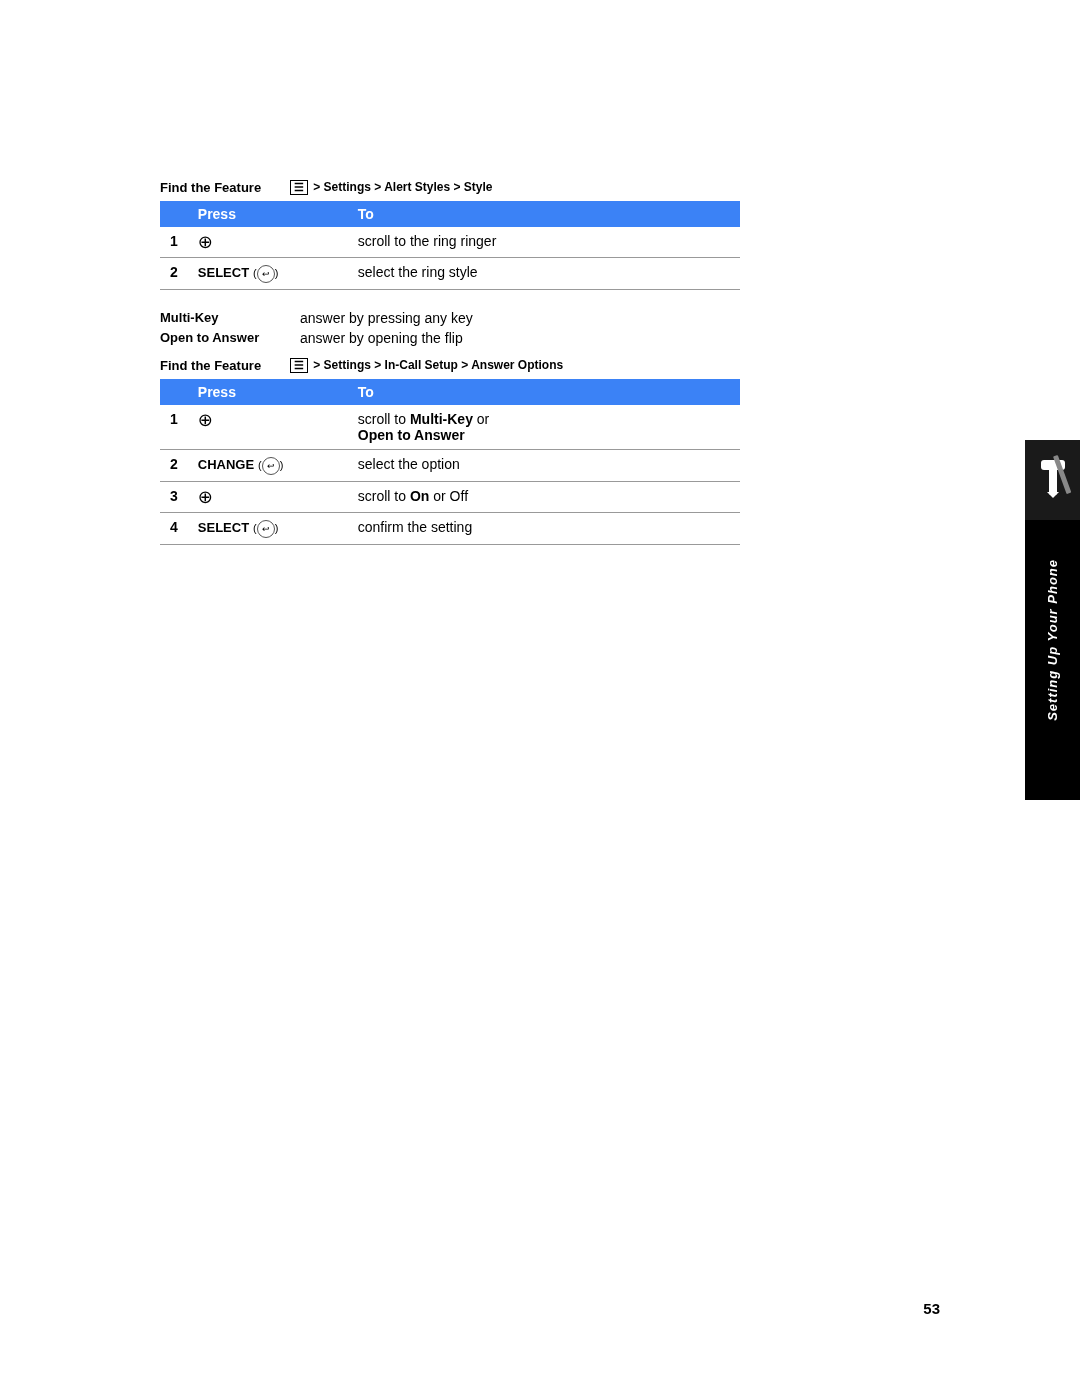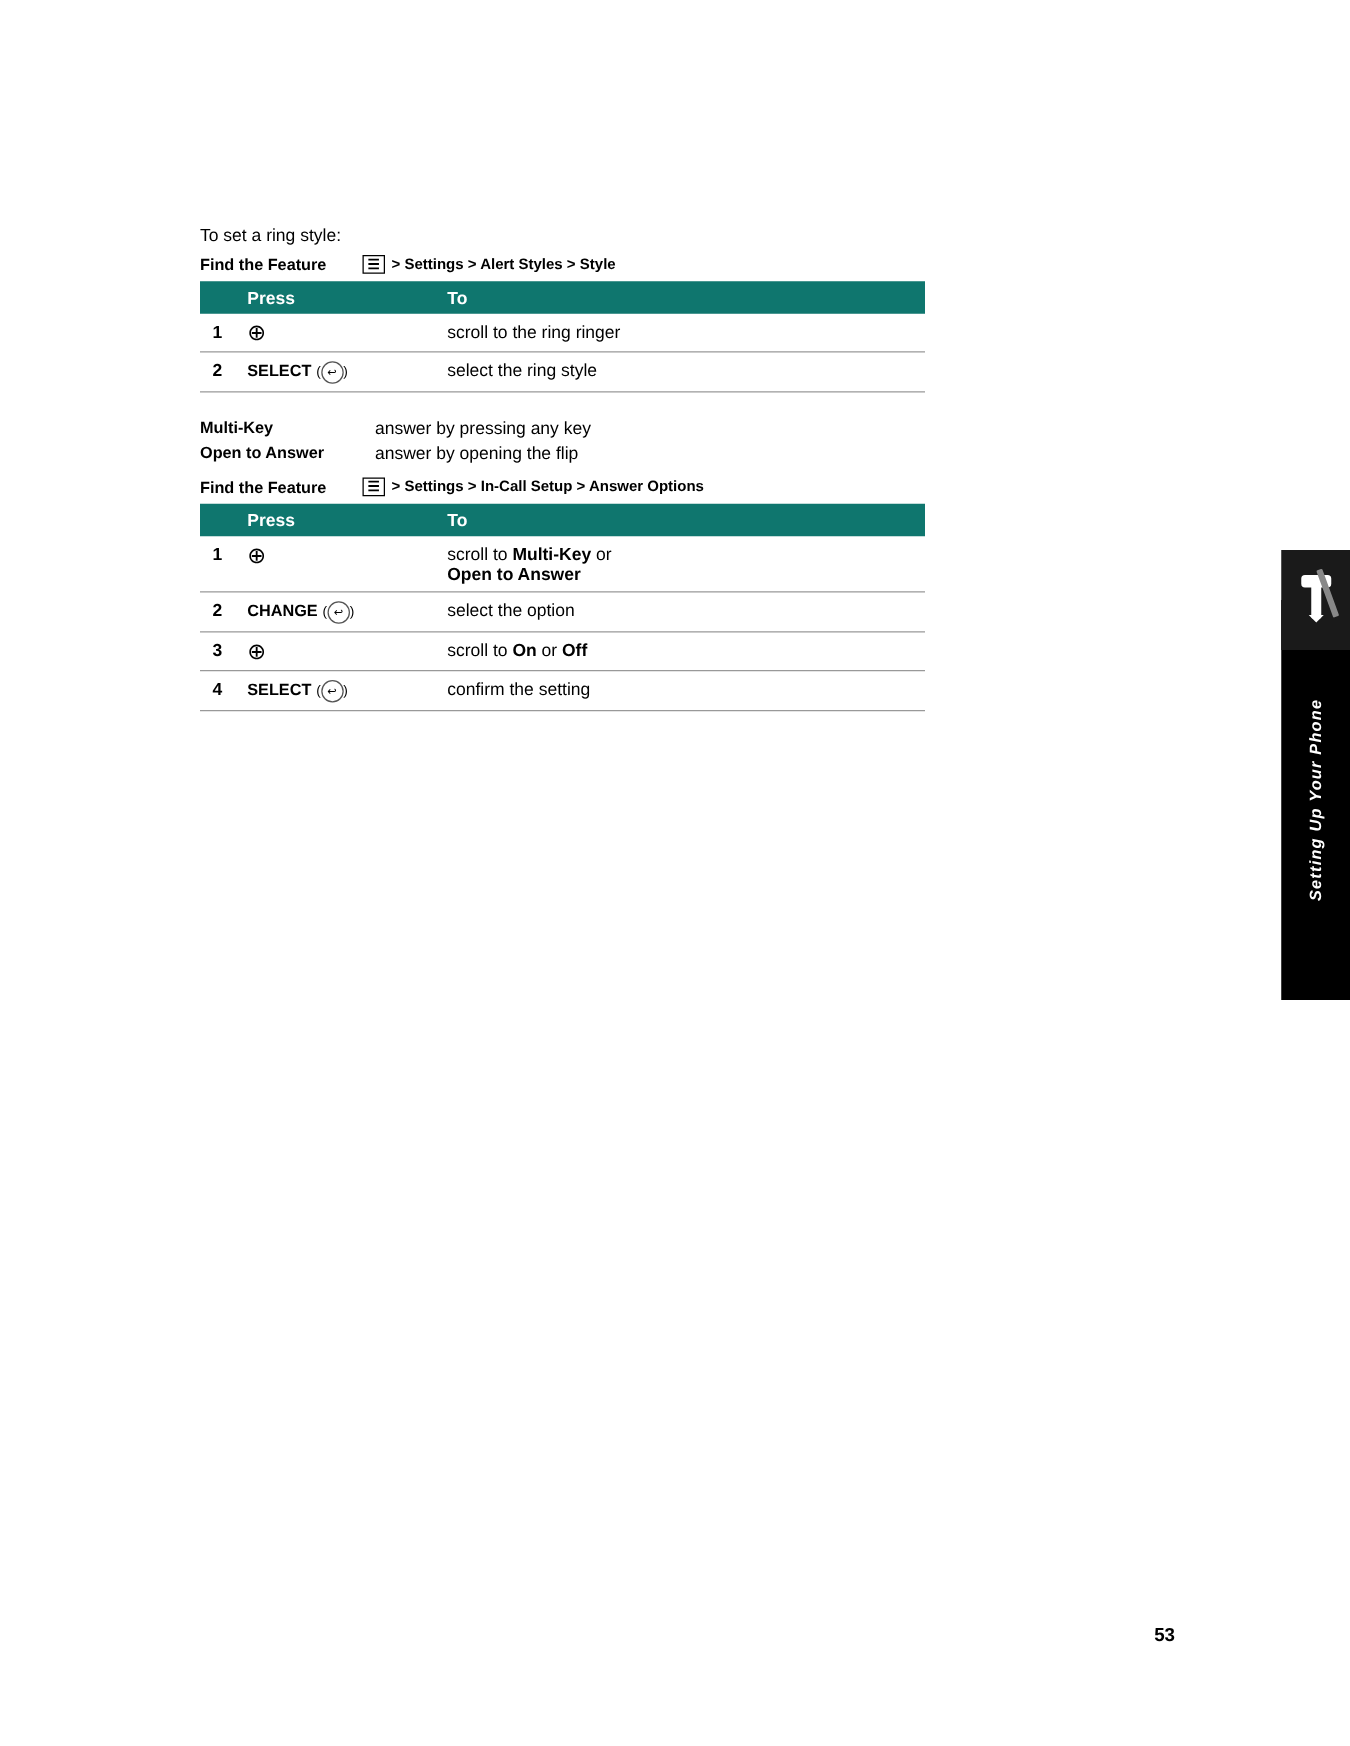--- a/index.html
+++ b/index.html
@@ -43,21 +43,21 @@
     }
 
     table.steps-table {
       width: 100%;
       border-collapse: collapse;
       margin-bottom: 20px;
       font-size: 14px;
     }
 
     table.steps-table thead tr {
-      background: #0f766e;
+      background: #3b82f6;
       color: #ffffff;
     }
 
     table.steps-table thead th {
       padding: 5px 10px;
       text-align: left;
       font-size: 14px;
       font-weight: bold;
     }
 
@@ -192,21 +192,20 @@
 
         <rect x="8" y="-22" width="5" height="40" rx="1" fill="#888" transform="rotate(-20)"></rect>
       </g>
     </svg>
   </div>
   <span class="sidebar-tab-text">Setting Up Your Phone</span>
 </div>
 
 <div class="page-content">
 
-  <p class="intro-text">To set a ring style:</p>
 
   <div class="find-feature-row">
     <span class="find-feature-label">Find the Feature</span>
     <span class="find-feature-path">
       <span style="display:inline-block; border:1px solid #000; padding:0 3px; font-size:11px; margin-right:2px; font-family:monospace;">☰</span>
       <span>&gt; Settings &gt; Alert Styles &gt; Style</span>
     </span>
   </div>
 
   <table class="steps-table">
@@ -284,21 +283,21 @@
           <span style="font-weight:bold; font-size:13px;">CHANGE</span>
           <span style="font-size:11px;"> (</span><span class="small-circle">↩</span><span style="font-size:11px;">)</span>
         </td>
         <td>select the option</td>
       </tr>
       <tr>
         <td class="step-num">3</td>
         <td class="step-press">
           <span class="four-way">⊕</span>
         </td>
-        <td>scroll to <span style="font-weight:bold;">On</span> or <span style="font-weight:bold;">Off</span></td>
+        <td>scroll to <span style="font-weight:bold;">On</span> or <span style="font-weight:normal;">Off</span></td>
       </tr>
       <tr>
         <td class="step-num">4</td>
         <td class="step-press">
           <span style="font-weight:bold; font-size:13px;">SELECT</span>
           <span style="font-size:11px;"> (</span><span class="small-circle">↩</span><span style="font-size:11px;">)</span>
         </td>
         <td>confirm the setting</td>
       </tr>
     </tbody>

